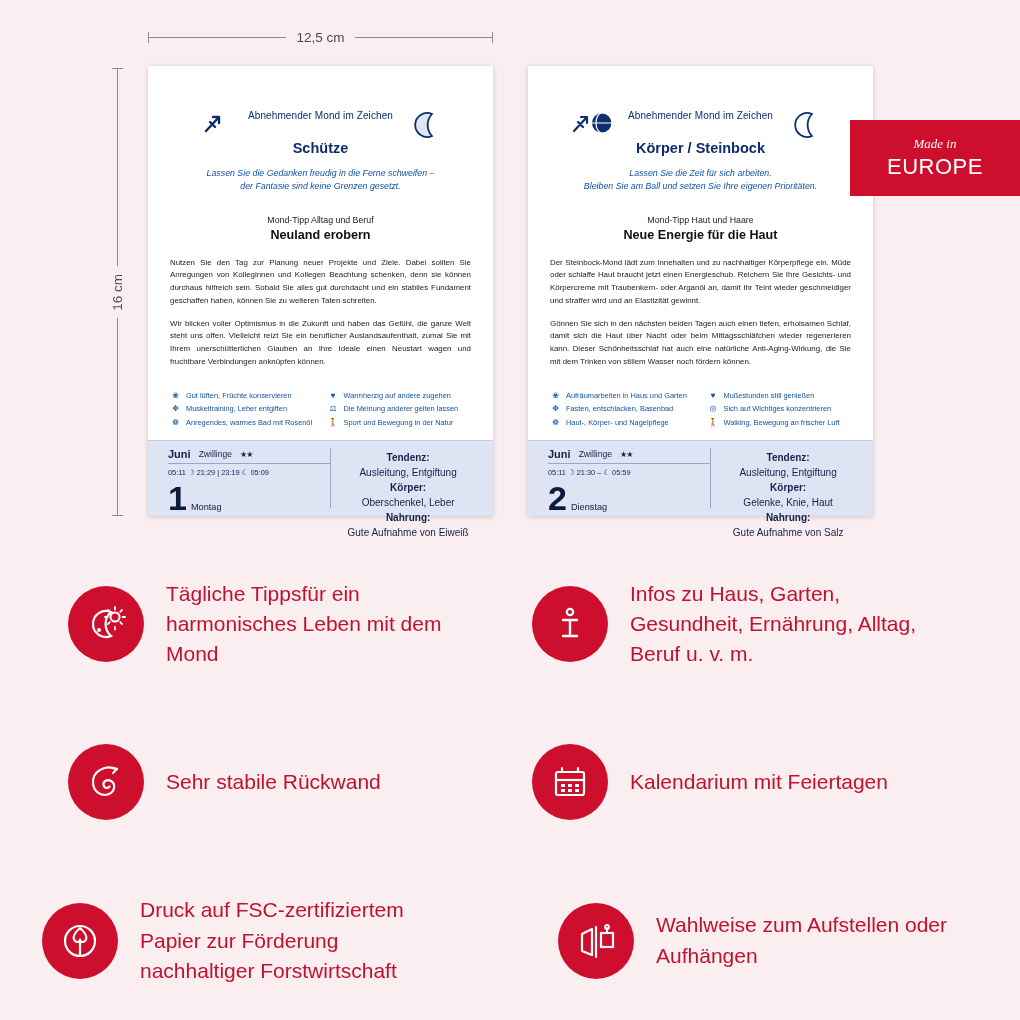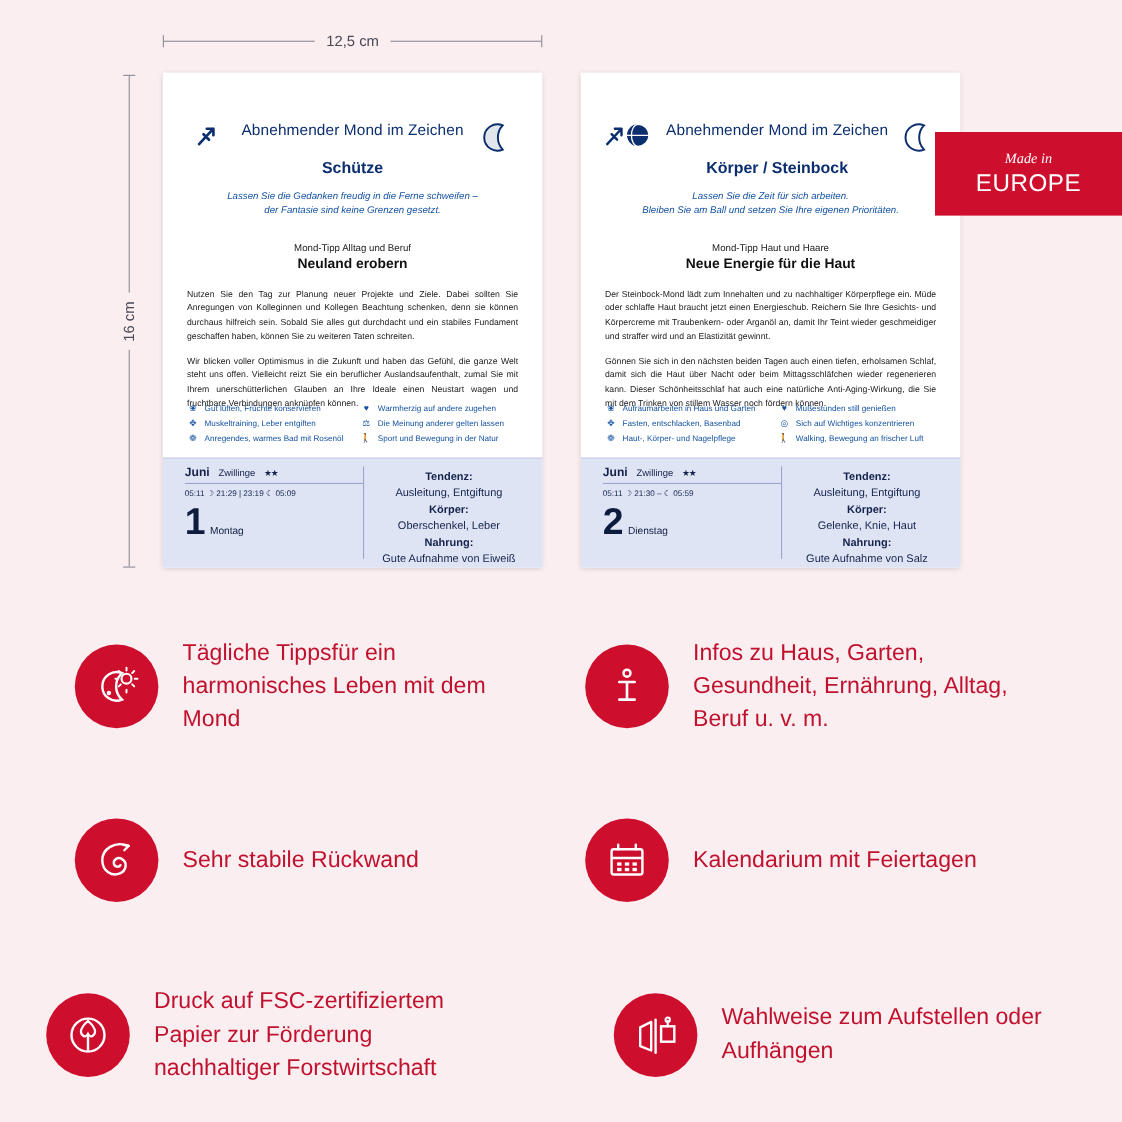--- a/index.html
+++ b/index.html
@@ -45,21 +45,21 @@
 
   .sheet-body { flex:1; padding:44px 22px 6px 22px; position:relative; }
 
   .zodiac-head {
     display:flex; align-items:flex-start; justify-content:center;
     gap:14px; margin-bottom:4px;
   }
   .zodiac-head .glyph-left,
   .zodiac-head .glyph-right { width:42px; display:flex; justify-content:center; align-items:center; }
   .zodiac-head .center { text-align:center; flex:0 0 auto; }
-  .zodiac-head .sub { font-size:14px; color:#0b2e6f; letter-spacing:.1px; }
+  .zodiac-head .sub { font-size:10px; color:#0b2e6f; letter-spacing:.1px; }
   .zodiac-head .sign { font-size:14.5px; font-weight:bold; color:#0b2e6f; margin-top:19px; }
 
   .motto {
     text-align:center; color:#1352a2; font-style:italic;
     font-size:8.8px; line-height:1.45; margin:11px 0 0 0;
   }
 
   .tip-label { text-align:center; font-size:8.8px; color:#222; margin-top:22px; }
   .tip-title { text-align:center; font-size:12.6px; font-weight:bold; color:#111; margin-top:3px; }
 
@@ -74,21 +74,21 @@
     display:flex; gap:14px;
   }
   .hints .col { flex:1; }
   .hint-row {
     display:flex; align-items:flex-start; gap:5px;
     font-size:7.4px; color:#1352a2; line-height:1.55; margin-bottom:2px;
   }
   .hint-row .hi { width:11px; flex:0 0 11px; text-align:center; color:#1352a2; font-size:8px; line-height:1.4; }
 
   .sheet-footer {
-    height:100px; background:#dfe4f5; border-top:1px solid #c6cde8;
+    height:76px; background:#dfe4f5; border-top:1px solid #c6cde8;
     display:flex; padding:7px 20px 8px 20px;
   }
   .foot-left { flex:1.25; display:flex; flex-direction:column; }
   .foot-left .mline {
     display:flex; align-items:center; gap:8px;
     border-bottom:1px solid #9aa6cc; padding-bottom:3px;
   }
   .foot-left .month { font-size:11px; font-weight:bold; color:#12224a; }
   .foot-left .zsign { font-size:8.6px; color:#12224a;text-align:center; }
   .foot-left .stars { font-size:8px; color:#12224a; letter-spacing:-1px; }

